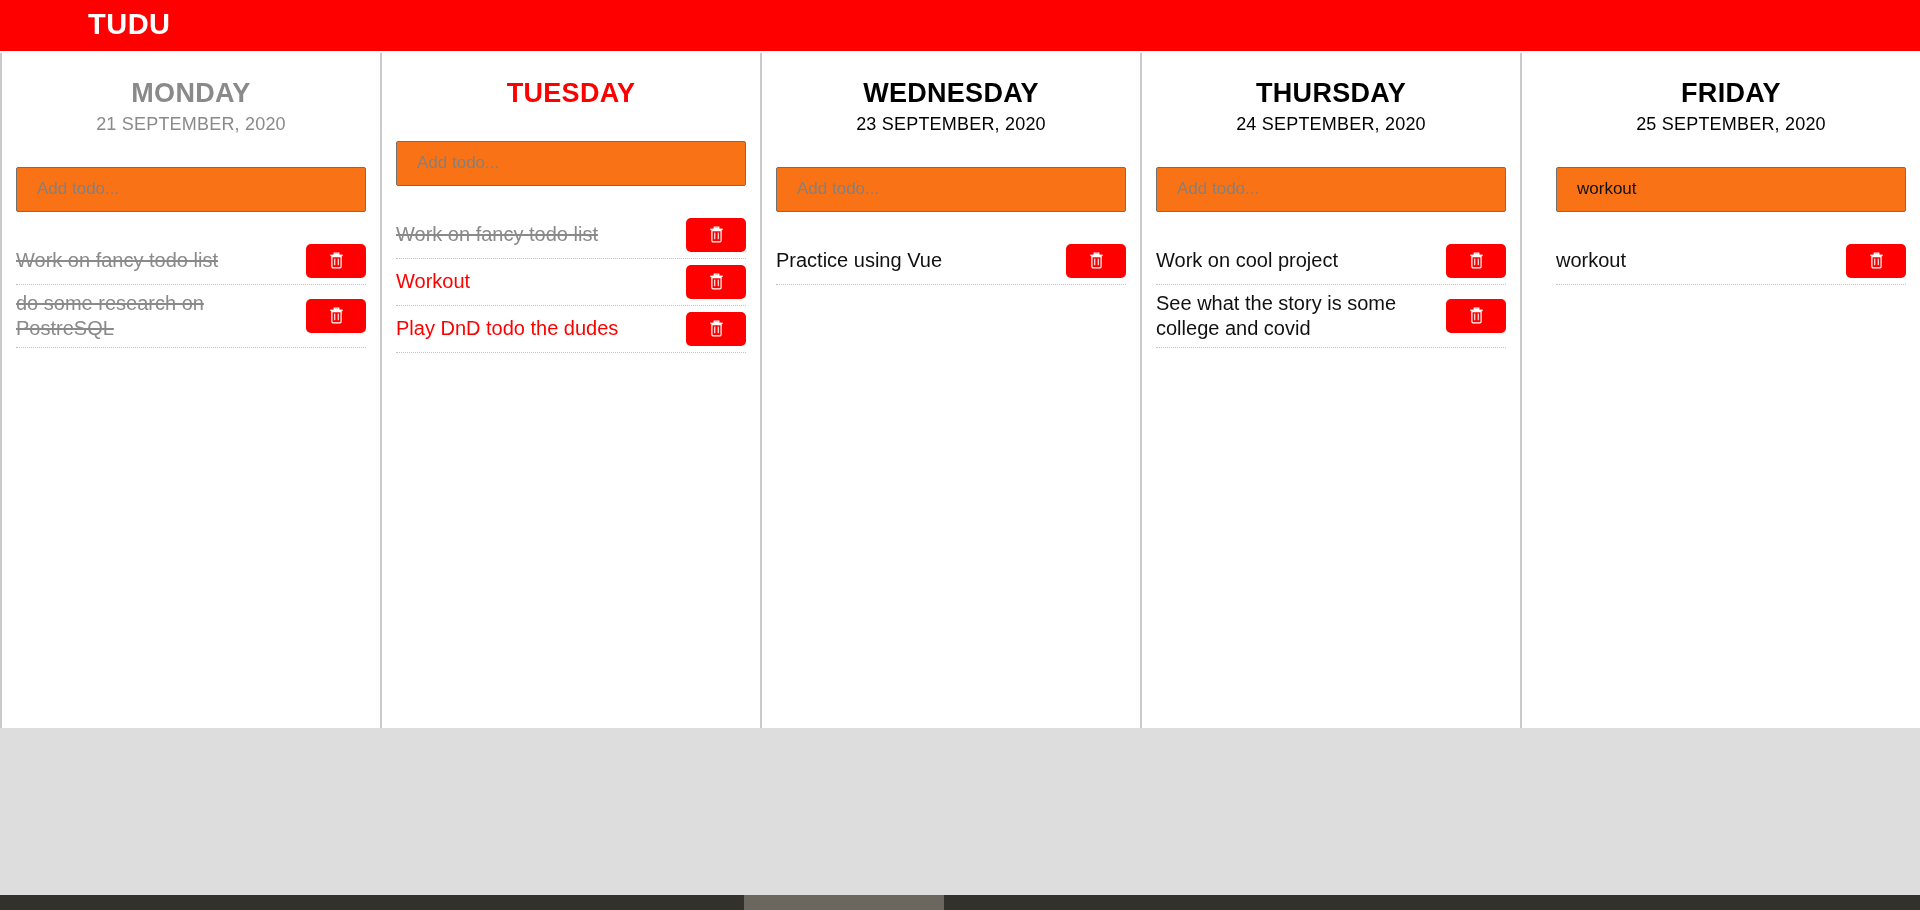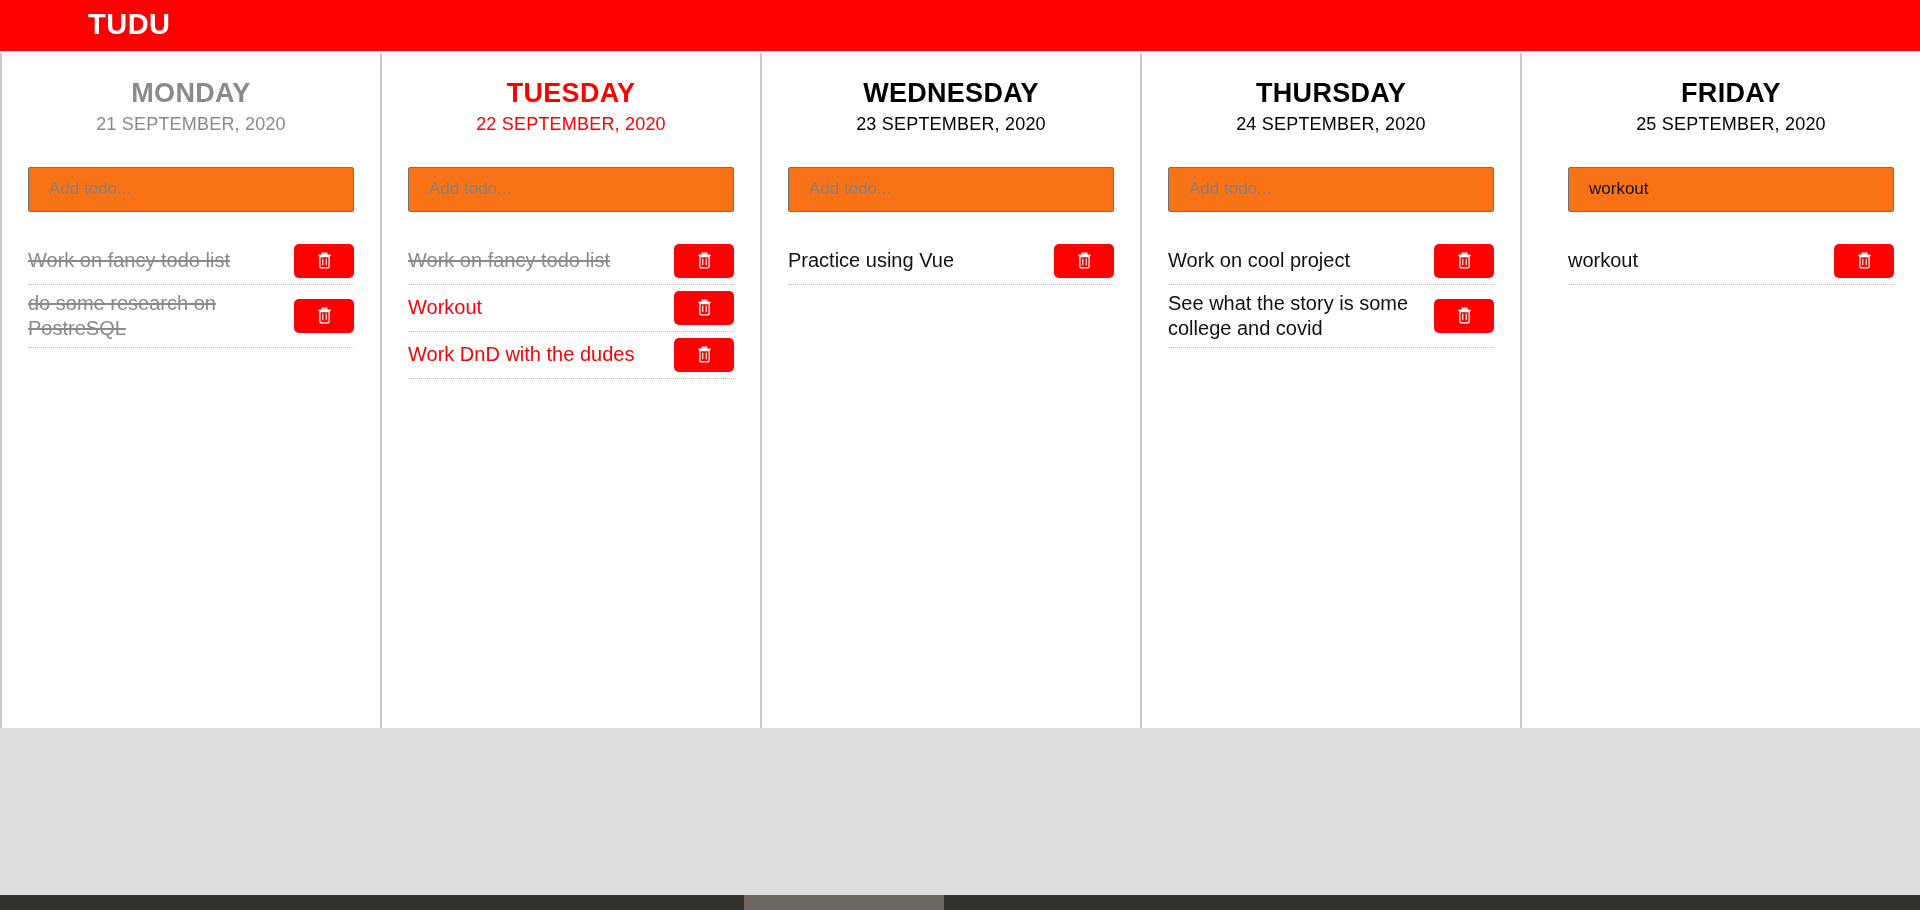--- a/index.html
+++ b/index.html
@@ -51,21 +51,21 @@
     height: 675px;
     display: flex;
     align-items: stretch;
     background: #ffffff;
   }
 
   .day-column {
     flex: 1 1 0;
     min-width: 0;
     position: relative;
-    padding: 0 25px;
+    padding: 0 13px;
     border-right: 2px solid #c9c9c9;
     background: #ffffff;
   }
   .day-column:last-child {
     border-right: none;
     margin-left: 20px;
   }
   .day-column.first {
     border-left: 2px solid #c9c9c9;
   }
@@ -234,21 +234,20 @@
                   <rect x="8.7" y="6.6" width="1.1" height="6.6" fill="#ffffff"></rect>
                 </svg>
               </span>
             </button>
           </div>
         </div>
       </div>
       <div class="day-column today">
         <div class="day-head">
           <div class="day-name">TUESDAY</div>
-          <div class="day-date">22 SEPTEMBER, 2020</div>
         </div>
         <div class="add-row"><input type="text" class="add-input" placeholder="Add todo..." style=""></div>
         <div class="todo-list">
           <div class="todo-item done">
             <span class="todo-text">Work on fancy todo list</span>
             <button class="delete-btn">
               <span>
                 <svg width="15" height="17" viewBox="0 0 15 17" aria-hidden="true">
                   <path d="M5.2 1.1h4.6v1.4H5.2z" fill="none" stroke="#ffffff" stroke-width="1.2"></path>
                   <rect x="1.3" y="2.6" width="12.4" height="1.5" fill="#ffffff"></rect>
@@ -267,21 +266,21 @@
                   <path d="M5.2 1.1h4.6v1.4H5.2z" fill="none" stroke="#ffffff" stroke-width="1.2"></path>
                   <rect x="1.3" y="2.6" width="12.4" height="1.5" fill="#ffffff"></rect>
                   <path d="M2.9 4.6h9.2v10.2a1 1 0 0 1-1 1H3.9a1 1 0 0 1-1-1z" fill="none" stroke="#ffffff" stroke-width="1.2"></path>
                   <rect x="5.2" y="6.6" width="1.1" height="6.6" fill="#ffffff"></rect>
                   <rect x="8.7" y="6.6" width="1.1" height="6.6" fill="#ffffff"></rect>
                 </svg>
               </span>
             </button>
           </div>
           <div class="todo-item">
-            <span class="todo-text">Work DnD with the dudes</span>
+            <span class="todo-text">Play DnD todo the dudes</span>
             <button class="delete-btn">
               <span>
                 <svg width="15" height="17" viewBox="0 0 15 17" aria-hidden="true">
                   <path d="M5.2 1.1h4.6v1.4H5.2z" fill="none" stroke="#ffffff" stroke-width="1.2"></path>
                   <rect x="1.3" y="2.6" width="12.4" height="1.5" fill="#ffffff"></rect>
                   <path d="M2.9 4.6h9.2v10.2a1 1 0 0 1-1 1H3.9a1 1 0 0 1-1-1z" fill="none" stroke="#ffffff" stroke-width="1.2"></path>
                   <rect x="5.2" y="6.6" width="1.1" height="6.6" fill="#ffffff"></rect>
                   <rect x="8.7" y="6.6" width="1.1" height="6.6" fill="#ffffff"></rect>
                 </svg>
               </span>

